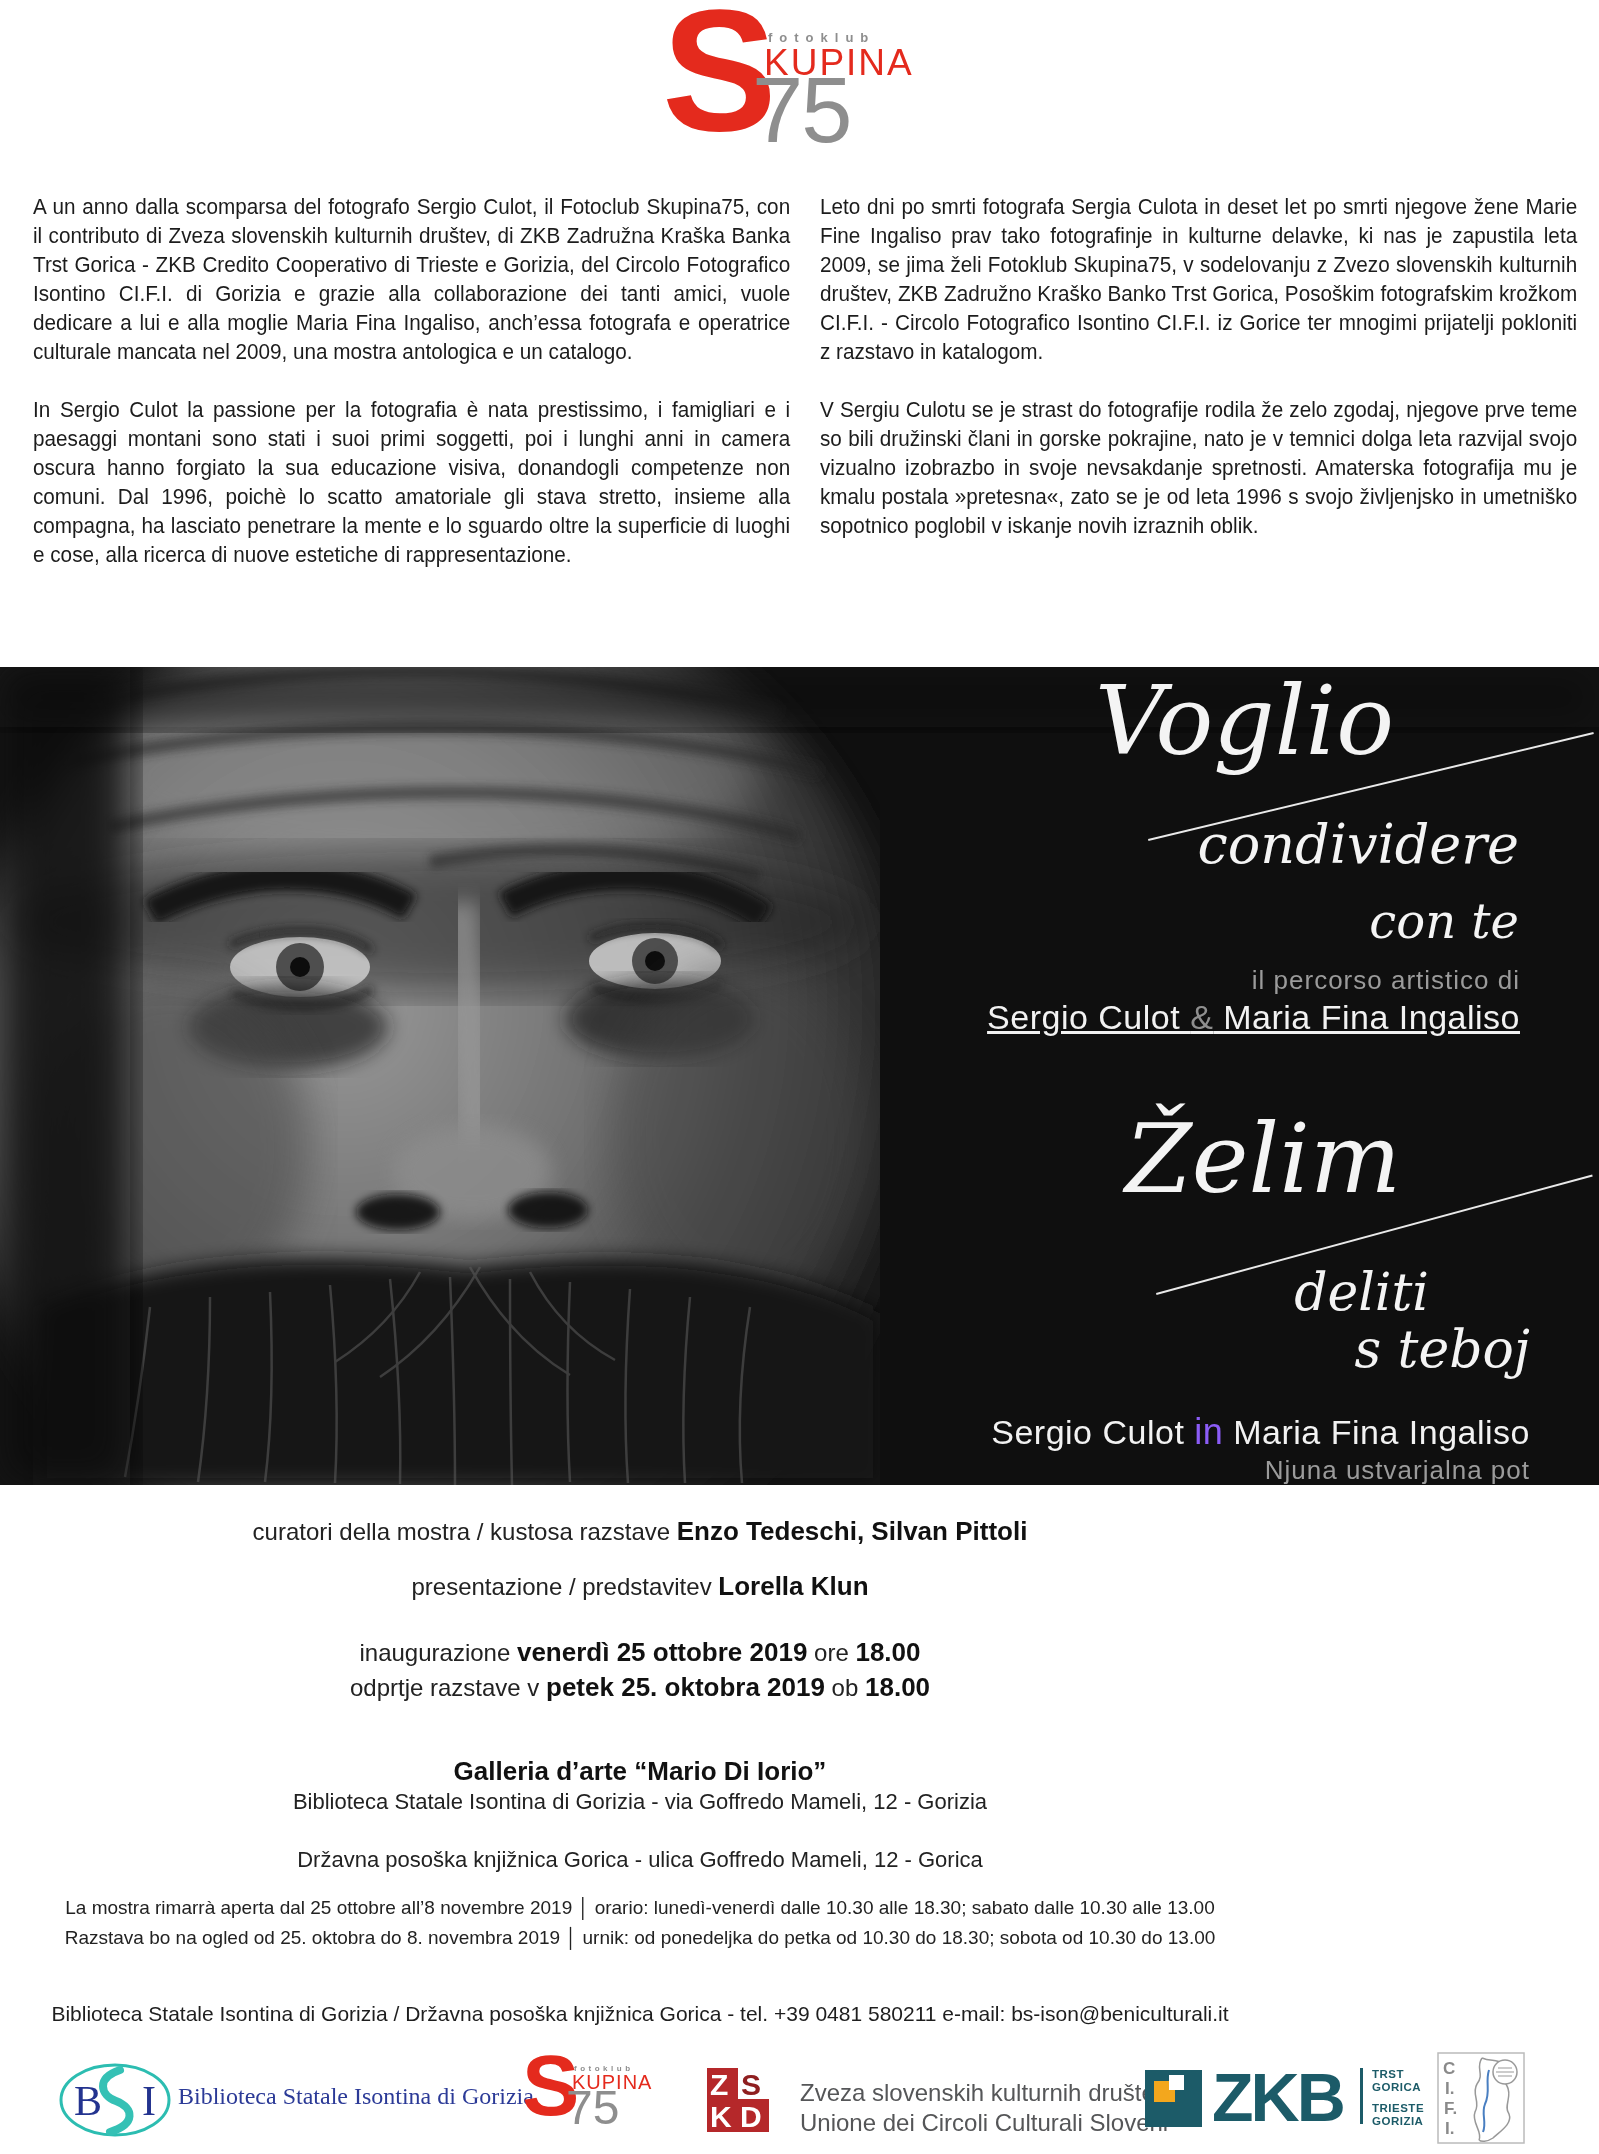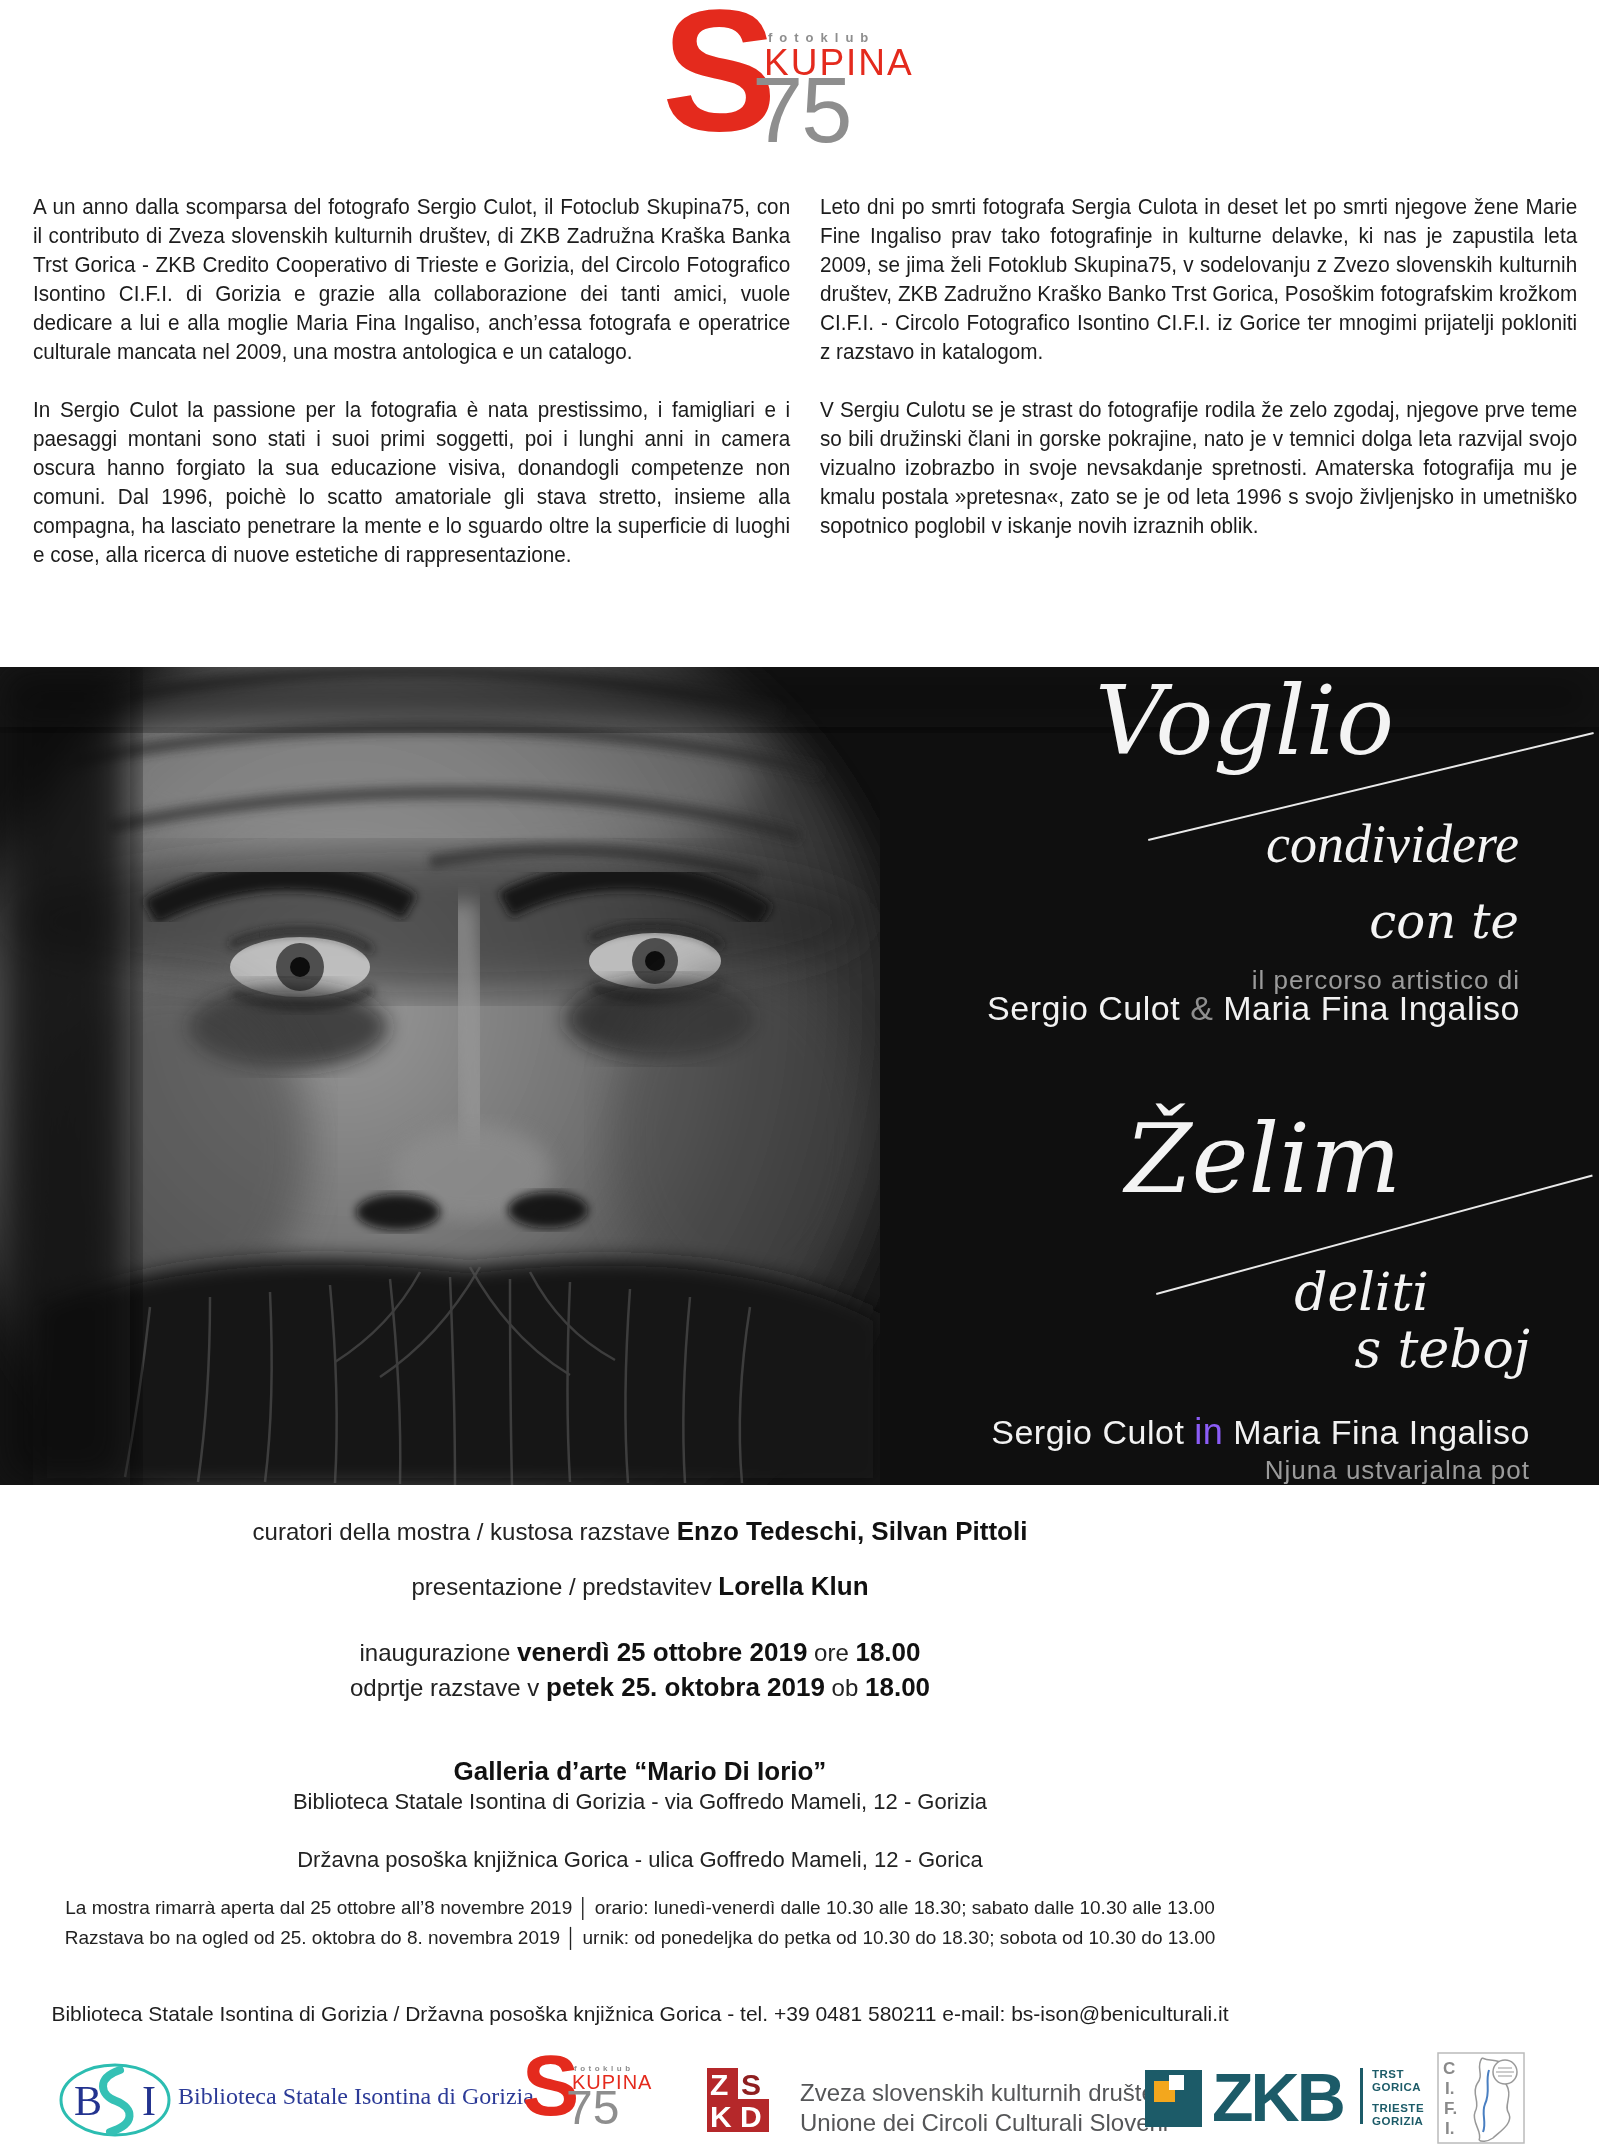--- a/index.html
+++ b/index.html
@@ -20,25 +20,25 @@
   .col p{margin:0 0 29px 0;}
 
   
   .hero{position:absolute;left:0;top:667px;width:1599px;height:818px;background:#101010;overflow:hidden;}
   .hero svg{position:absolute;left:0;top:0;}
   .script{font-family:"DejaVu Serif",serif;font-style:italic;color:#f4f4f4;margin-left:44px;}
   .hero-line{position:absolute;border-top:2px solid #e9e9e9;}
   .line-it{left:1148px;top:172px;width:458px;transform:rotate(-13.5deg);transform-origin:0 0;}
   .line-sl{left:1156px;top:626px;width:452px;transform:rotate(-15.2deg);transform-origin:0 0;}
   .t-voglio{position:absolute;right:205px;top:6px;font-size:96px;line-height:1;}
-  .t-condividere{position:absolute;right:80px;top:146px;font-size:54px;font-family:Liberation Serif, serif;}
+  .t-condividere{position:absolute;right:80px;top:146px;font-size:54px;}
   .t-conte{position:absolute;right:80px;top:226px;font-size:48px;}
   .t-percorso{position:absolute;right:79px;top:298px;font-size:26px;color:#9b9b9b;letter-spacing:1px;}
   .t-names{position:absolute;font-size:34px;color:#f2f2f2;letter-spacing:0.5px;}
-  .t-names-it{right:79px;top:322px;}
+  .t-names-it{right:79px;top:331px;text-decoration:underline;}
   .t-zelim{position:absolute;right:198px;top:444px;font-size:96px;line-height:1;}
   .t-deliti{position:absolute;right:170px;top:595px;font-size:52px;}
   .t-steboj{position:absolute;right:69px;top:652px;font-size:52px;}
   .t-names-sl{right:69px;top:744px;}
   .t-njuna{position:absolute;right:69px;top:788px;font-size:26px;color:#9b9b9b;letter-spacing:1px;}
   .gray-amp{color:#8f8f8f;}
   .conj-in{color:#8b5cf6;font-size:36px;}
 
   
   .cline{position:absolute;left:0;width:1280px;text-align:center;}

